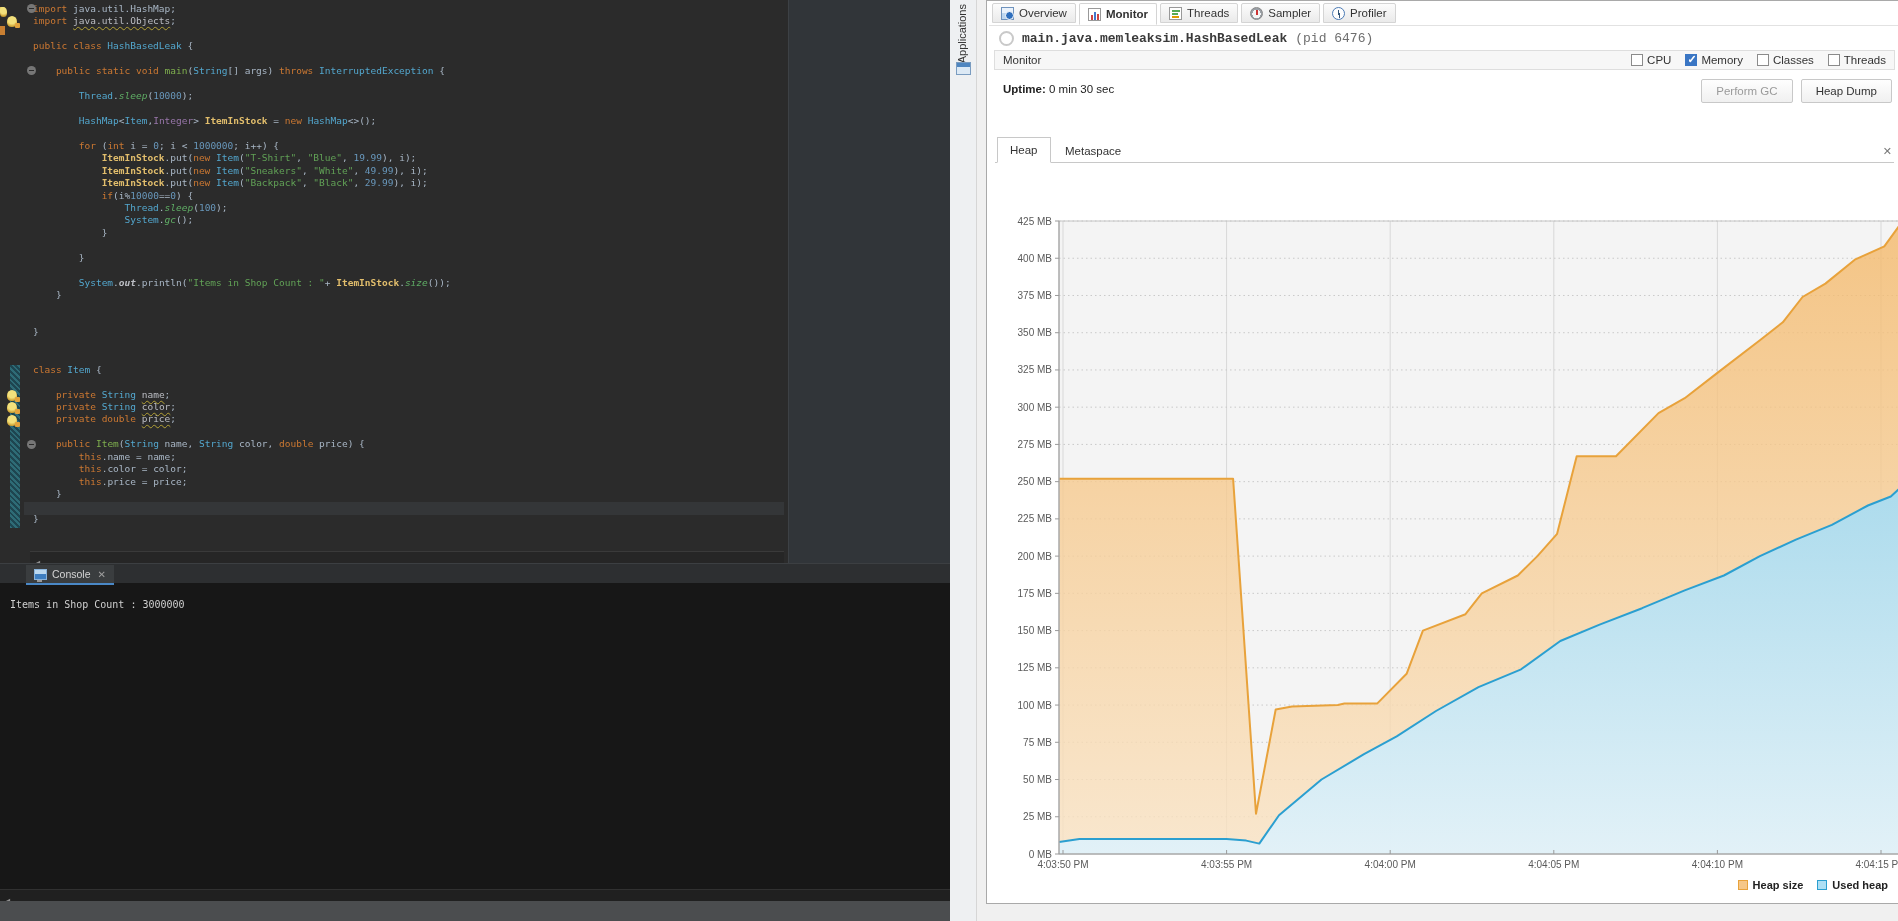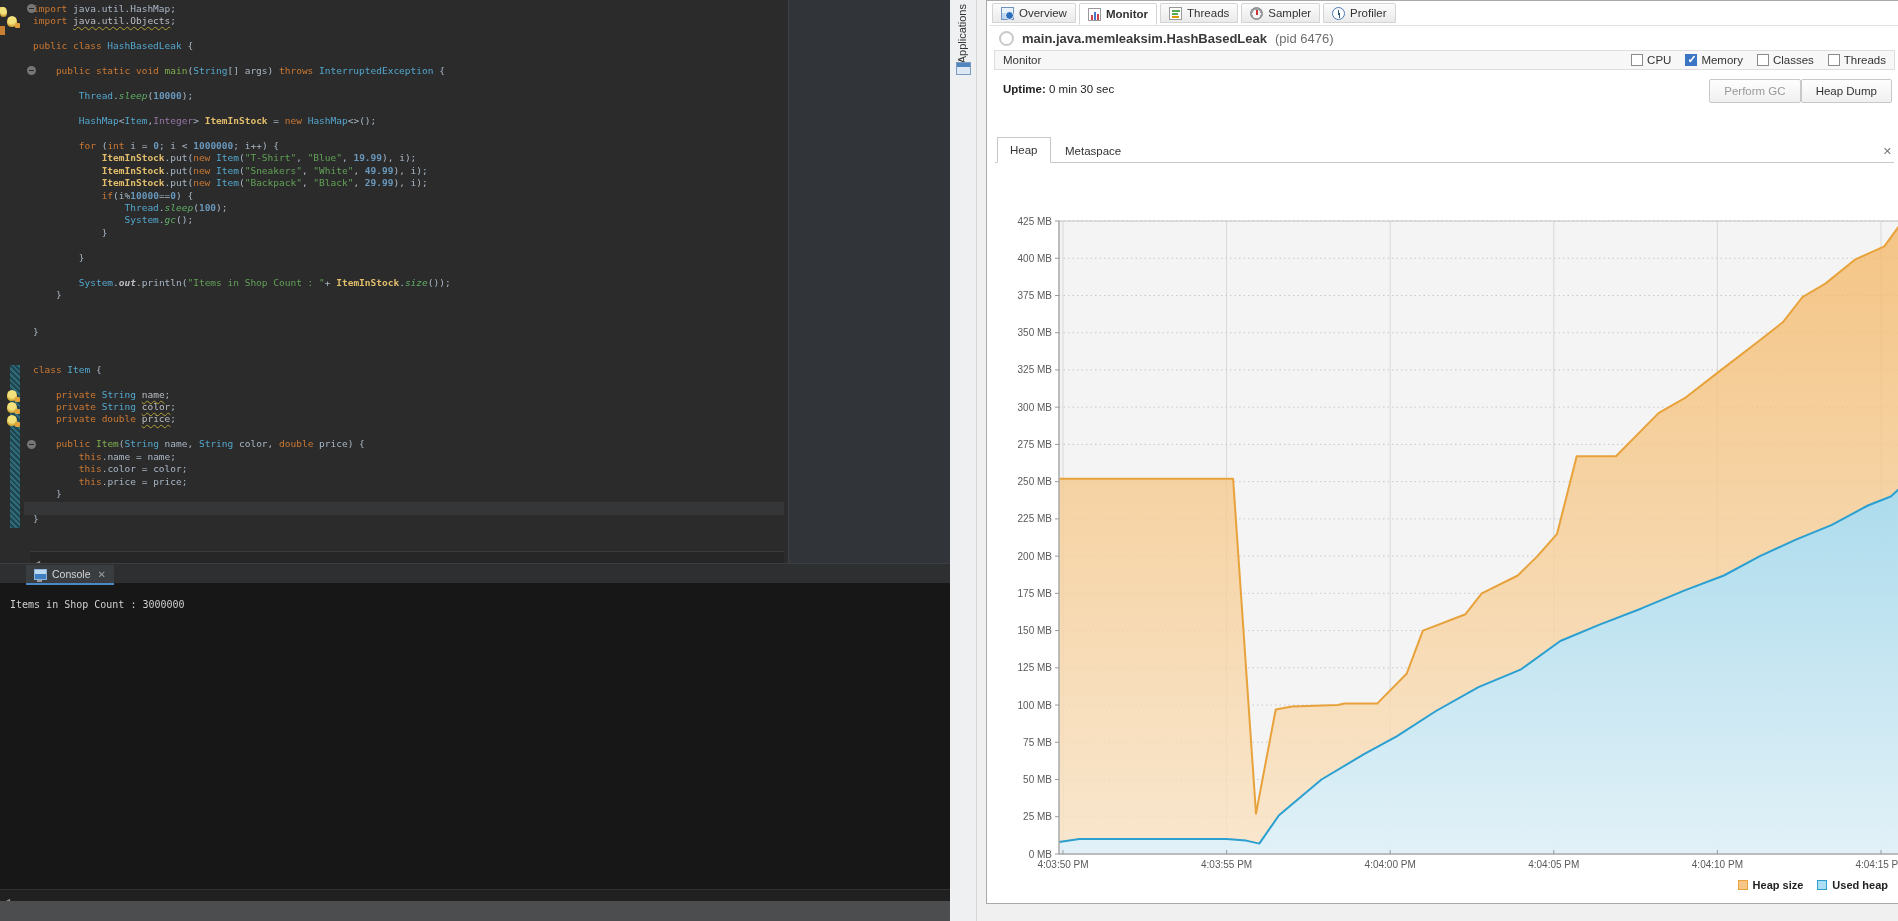--- a/index.html
+++ b/index.html
@@ -12,21 +12,21 @@
   #hatch-bar{position:absolute;left:10px;top:365px;width:10px;height:163px;
      background:repeating-linear-gradient(45deg,#2e6b76 0 2px,#1e4550 2px 4px);}
   #current-line{position:absolute;left:24px;top:502px;width:760px;height:13px;background:#343638;}
   #code-area{position:absolute;left:33px;top:3px;font-family:"DejaVu Sans Mono",monospace;font-size:9.5px;line-height:12.45px;white-space:pre;color:#A9B7C6;}
   .code-line{height:12.45px;}
   .tk-kw{color:#CC7832;}
   .tk-ty{color:#53A7CE;}
   .tk-mn{color:#7FAF4E;}
   .tk-mi{color:#5FAD65;font-style:italic;}
   .tk-st{color:#61A156;}
-  .tk-nu{color:#6897BB;font-weight:bold;}
+  .tk-nu{color:#6897BB;}
   .tk-vr{color:#E2BE6C;font-weight:bold;}
   .tk-pu{color:#9876AA;}
   .tk-df{color:#A9B7C6;}
   .tk-fi{color:#BCBEC4;font-style:italic;font-weight:bold;}
   .tk-wv{color:#BCBEC4;text-decoration:underline wavy #b3a136;text-decoration-thickness:1px;text-underline-offset:2px;}
   .fold{position:absolute;left:27px;width:9px;height:9px;border-radius:50%;background:#767676;}
   .fold::after{content:"";position:absolute;left:2px;top:4px;width:5px;height:1px;background:#2b2b2b;}
   .bulb{position:absolute;left:7px;width:10px;height:11px;border-radius:50% 50% 42% 42%;
      background:radial-gradient(circle at 50% 35%,#f2e07b 0 45%,#d3aa3c 72%,#8a6e25 100%);}
   .bulb::after{content:"";position:absolute;right:-3px;bottom:-1px;width:5px;height:5px;background:#e2a33d;border-radius:1px;}
@@ -69,38 +69,38 @@
          linear-gradient(#4477cc,#4477cc) 5px 3px/2px 8px no-repeat,
          linear-gradient(#cc4444,#cc4444) 8px 5px/2px 6px no-repeat,#fff;border:1px solid #999;}
   .ti-th{background:linear-gradient(#55aa55,#55aa55) 2px 2px/8px 2px no-repeat,
          linear-gradient(#55aa55,#55aa55) 2px 5px/6px 2px no-repeat,
          linear-gradient(#dd9900,#dd9900) 2px 8px/7px 2px no-repeat,#fff;border:1px solid #999;}
   .ti-sa{border-radius:50%;background:radial-gradient(circle at 50% 55%,#f4f4f4 0 50%,#9aa0a6 52% 100%);position:relative;border:1px solid #888;}
   .ti-sa::after{content:"";position:absolute;left:5px;top:2px;width:2px;height:5px;background:#cc3333;}
   .ti-pr{border-radius:50%;border:1px solid #4a7ab5;background:#fdfdfd;position:relative;}
   .ti-pr::after{content:"";position:absolute;left:5px;top:2px;width:1px;height:5px;background:#335577;box-shadow:1px 3px 0 #335577;}
 
-  #title-row{position:absolute;left:12px;top:30px;display:flex;align-items:center;gap:8px;}
+  #title-row{position:absolute;left:12px;top:30px;display:flex;align-items:center;gap:8px;font-family:Liberation Mono, monospace;}
   #title-circle{width:11px;height:11px;border-radius:50%;border:2px solid #c9c9c9;background:#fff;}
   #app-title{font-size:13px;font-weight:bold;color:#3a3a3a;}
   #app-pid{font-size:13px;color:#6e6e6e;}
 
   #monitor-bar{position:absolute;left:7px;right:7px;top:49px;height:20px;background:#f7f7f7;border:1px solid #dedede;
      display:flex;align-items:center;justify-content:space-between;padding:0 8px;box-sizing:border-box;}
   #monitor-bar-label{font-size:11.5px;color:#333;}
   #cbrow{display:flex;gap:14px;align-items:center;}
   .cbitem{display:flex;gap:4px;align-items:center;font-size:11.5px;color:#333;}
   .cb{width:12px;height:12px;border:1px solid #8b8b8b;background:#fff;box-sizing:border-box;position:relative;}
   .cb.on{background:#3a76c4;border-color:#3a76c4;}
   .cb.on::after{content:"✓";position:absolute;left:1px;top:-2px;color:#fff;font-size:11px;font-weight:bold;}
 
   #uptime-row{position:absolute;left:16px;right:8px;top:78px;height:24px;}
   #uptime-text{position:absolute;left:0;top:4px;font-size:11.5px;color:#222;}
   #uptime-text b{font-weight:bold;}
-  #btnrow{position:absolute;right:2px;top:0;display:flex;margin-left:45px;}
+  #btnrow{position:absolute;right:2px;top:0;display:flex;gap:8px;margin-left:45px;}
   .vbtn{height:22px;padding:0 14px;font-size:11.5px;color:#333;background:linear-gradient(#fefefe,#f0f0f0);
      border:1px solid #c8c8c8;border-radius:2px;display:flex;align-items:center;}
   .vbtn.disabled{color:#9a9a9a;}
 
   #subtab-row{position:absolute;left:8px;right:8px;top:136px;height:25px;border-bottom:1px solid #c8c8c8;}
   .stab{position:absolute;bottom:-1px;height:24px;padding:0 12px;font-size:11.5px;color:#333;display:flex;align-items:center;}
   .stab.sel{background:#fff;border:1px solid #c8c8c8;border-bottom:1px solid #fff;}
   #stab-heap{left:2px;}
   #stab-meta{left:58px;}
   #chart-close{position:absolute;right:2px;bottom:4px;color:#777;font-size:11px;}

